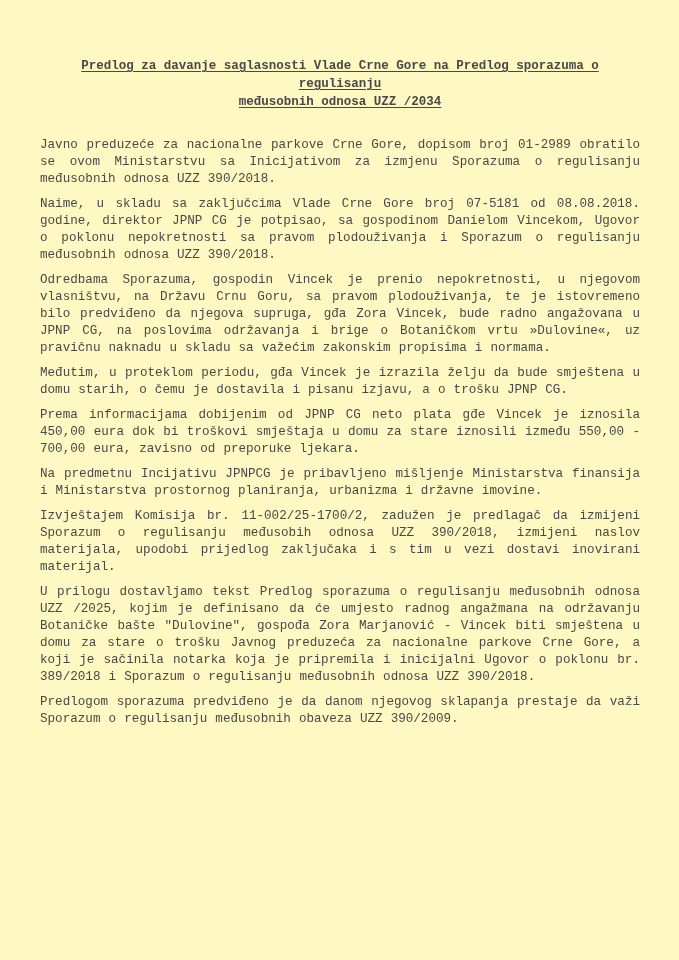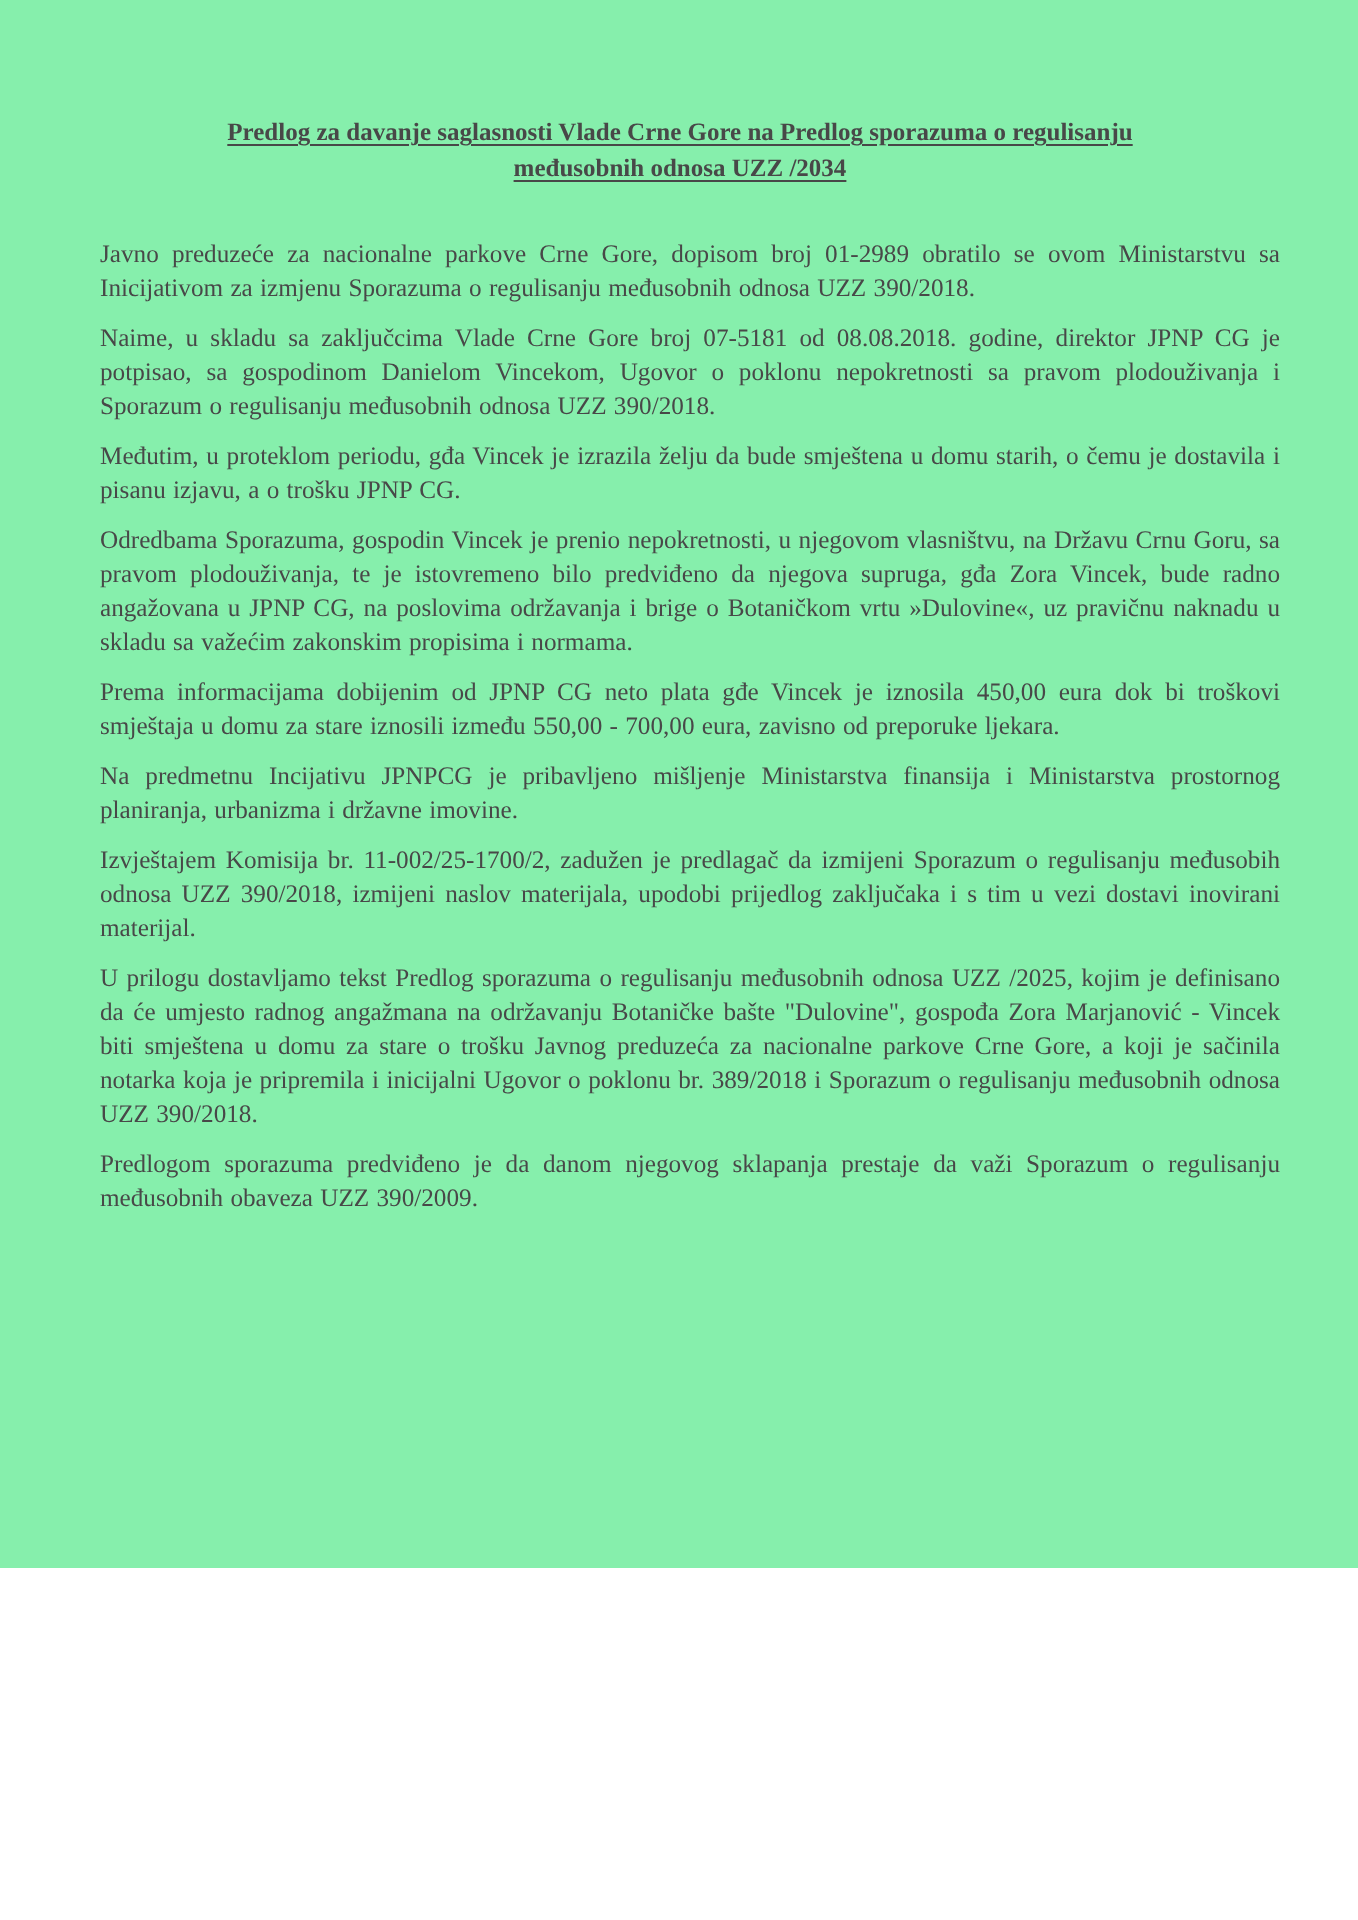--- a/index.html
+++ b/index.html
@@ -3,24 +3,24 @@
 <meta charset="utf-8">
 <style>
   html, body {
     margin: 0;
     padding: 0;
     background: #ffffff;
   }
   .page {
     position: relative;
     width: 679px;
-    height: 784px;
-    background: #86efac;
+    height: 960px;
+    background: #fef9c3;
     overflow: hidden;
-    font-family: Liberation Serif, serif;
+    font-family: Liberation Mono, monospace;
     color: #484848;
     
     filter: blur(0.25px);
   }
   .content {
     padding: 57px 39px 0 40px;
   }
   .doc-title {
     text-align: center;
     font-weight: bold;
@@ -30,40 +30,40 @@
     max-width: 600px;
   }
   .doc-title .title-line {
     text-decoration: underline;
     text-underline-offset: 2px;
   }
   .paragraphs p {
     font-size: 12.6px;
     line-height: 17px;
     text-align: justify;
-    margin: 0 0 8px 10px;
+    margin: 0 0 8px 0;
     word-spacing: 0.5px;
   }
 </style>
 </head>
 <body>
 
 <div class="page">
   <div class="content">
 
     <div class="doc-title">
       <div class="title-line">Predlog za davanje saglasnosti Vlade Crne Gore na Predlog sporazuma o regulisanju</div>
       <div class="title-line">međusobnih odnosa UZZ /2034</div>
     </div>
 
     <div class="paragraphs">
       <p>Javno preduzeće za nacionalne parkove Crne Gore, dopisom broj 01-2989 obratilo se ovom Ministarstvu sa Inicijativom za izmjenu Sporazuma o regulisanju međusobnih odnosa UZZ 390/2018.</p>
       <p>Naime, u skladu sa zaključcima Vlade Crne Gore broj 07-5181 od 08.08.2018. godine, direktor JPNP CG je potpisao, sa gospodinom Danielom Vincekom, Ugovor o poklonu nepokretnosti sa pravom plodouživanja  i Sporazum o regulisanju međusobnih odnosa UZZ 390/2018.</p>
+      <p>Odredbama Sporazuma, gospodin Vincek je prenio nepokretnosti, u njegovom vlasništvu, na Državu Crnu Goru, sa pravom plodouživanja, te je istovremeno bilo predviđeno da njegova supruga, gđa Zora Vincek, bude radno angažovana u JPNP CG, na poslovima održavanja i brige o Botaničkom vrtu »Dulovine«, uz pravičnu naknadu u skladu sa važećim zakonskim propisima i normama.</p>
       <p>Međutim, u proteklom periodu, gđa Vincek je izrazila želju da bude smještena u domu starih, o čemu je dostavila i pisanu izjavu, a o trošku JPNP CG.</p>
-      <p>Odredbama Sporazuma, gospodin Vincek je prenio nepokretnosti, u njegovom vlasništvu, na Državu Crnu Goru, sa pravom plodouživanja, te je istovremeno bilo predviđeno da njegova supruga, gđa Zora Vincek, bude radno angažovana u JPNP CG, na poslovima održavanja i brige o Botaničkom vrtu »Dulovine«, uz pravičnu naknadu u skladu sa važećim zakonskim propisima i normama.</p>
       <p>Prema informacijama dobijenim od JPNP CG neto plata gđe Vincek je iznosila 450,00 eura dok bi troškovi smještaja u domu za stare iznosili između 550,00 - 700,00 eura, zavisno od preporuke ljekara.</p>
       <p>Na predmetnu Incijativu JPNPCG je pribavljeno mišljenje Ministarstva finansija i Ministarstva prostornog planiranja, urbanizma i državne imovine.</p>
       <p>Izvještajem Komisija br. 11-002/25-1700/2, zadužen je predlagač da izmijeni Sporazum o regulisanju međusobih odnosa UZZ 390/2018, izmijeni naslov  materijala, upodobi prijedlog zaključaka  i s tim u vezi dostavi inovirani materijal.</p>
       <p>U prilogu dostavljamo tekst Predlog sporazuma o regulisanju međusobnih odnosa UZZ /2025, kojim je definisano da će umjesto radnog angažmana na održavanju Botaničke bašte "Dulovine", gospođa Zora Marjanović - Vincek biti smještena u domu za stare o trošku Javnog preduzeća za nacionalne parkove Crne Gore, a koji je sačinila notarka koja je pripremila i inicijalni Ugovor o poklonu br. 389/2018 i Sporazum o regulisanju međusobnih odnosa UZZ 390/2018.</p>
       <p>Predlogom sporazuma predviđeno je da danom njegovog sklapanja prestaje da važi Sporazum o regulisanju međusobnih obaveza UZZ 390/2009.</p>
     </div>
 
   </div>
 </div>
 

